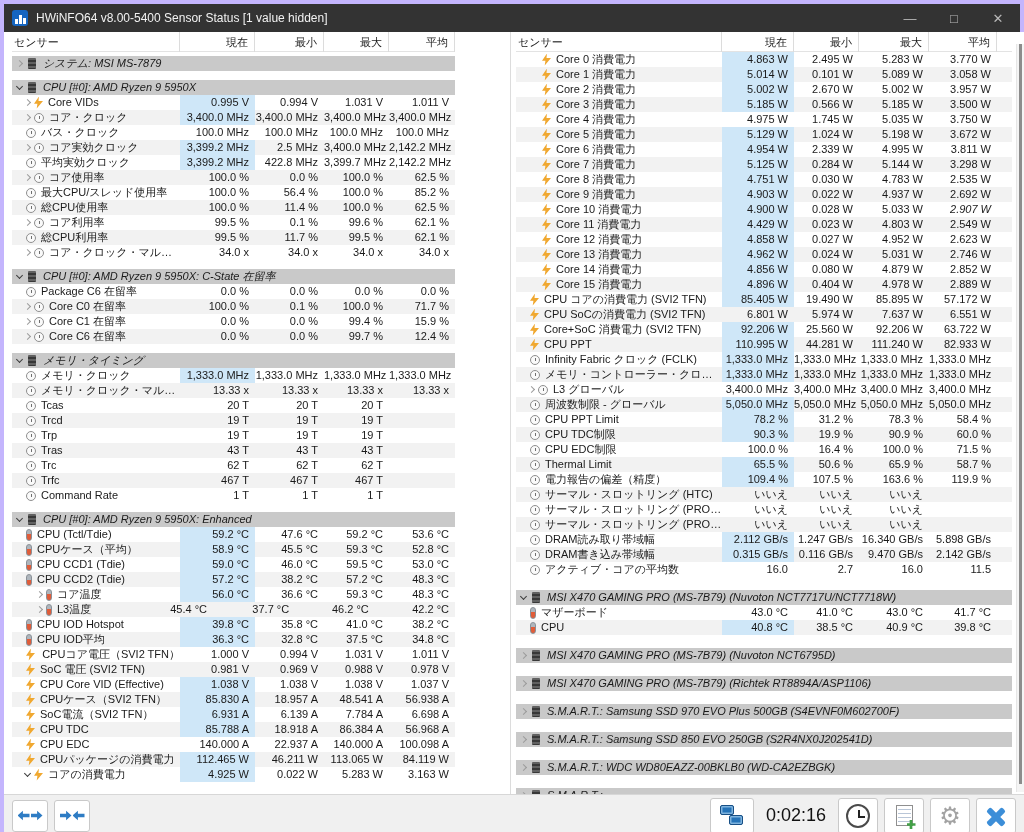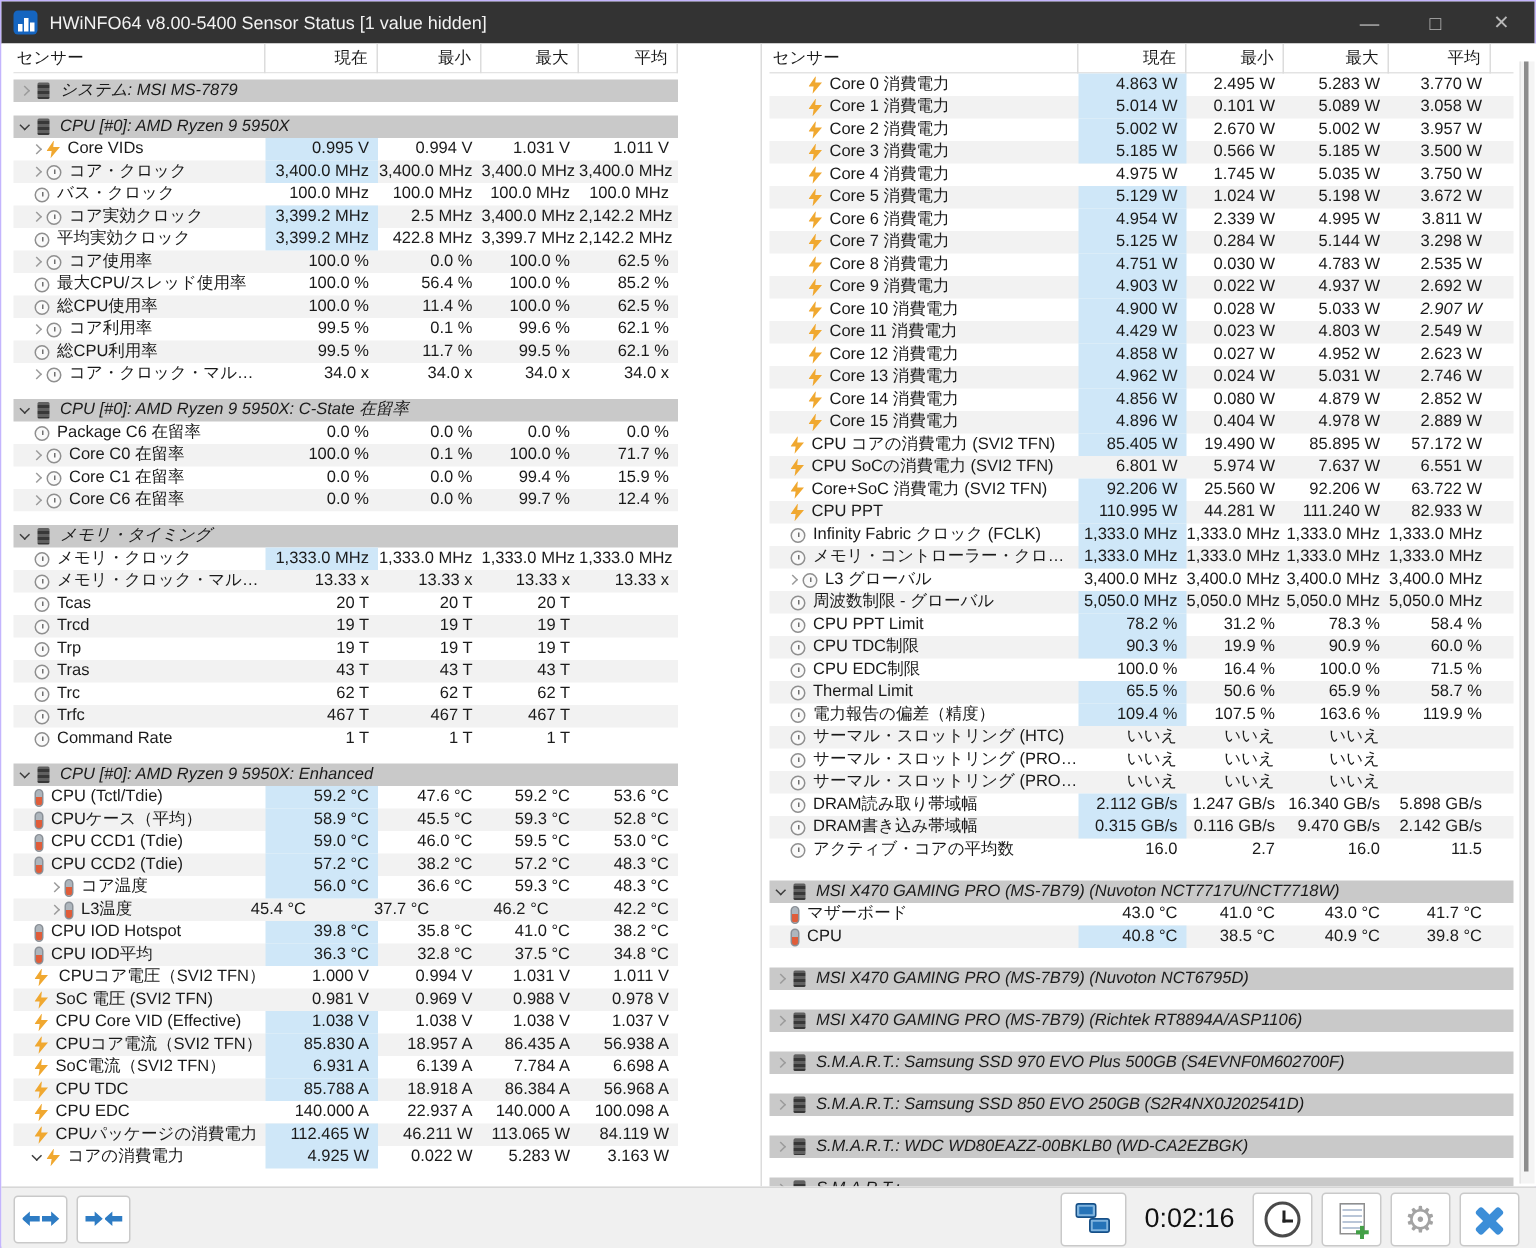--- a/index.html
+++ b/index.html
@@ -1,18 +1,18 @@
 <!DOCTYPE html>
 <html><head>
 <meta charset="utf-8">
 <style>
   * { margin:0; padding:0; box-sizing:border-box; }
   html,body { width:1024px; height:832px; overflow:hidden;
     font-family:"Liberation Sans","DejaVu Sans",sans-serif; font-size:11px; color:#1a1a1a; background:#fff; }
-  .win { position:relative; width:1024px; height:832px; border:1px solid #c4b5fd; }
+  .win { position:relative; width:1024px; height:832px; border:4px solid #c4b5fd; }
 
   
   .titlebar { position:absolute; left:0; top:0; width:100%; height:28px; background:#333333;
     display:flex; align-items:center; color:#f2f2f2; font-size:12px; }
   .appicon { width:16px; height:16px; margin:0 8px 0 8px; background:#1565c0; border-radius:3px;
     display:flex; align-items:flex-end; justify-content:center; gap:1px; padding:2px; }
   .appicon i { display:block; width:3px; background:#fff; }
   .appicon i:nth-child(1){height:5px} .appicon i:nth-child(2){height:9px} .appicon i:nth-child(3){height:6px}
   .wctrls { margin-left:auto; display:flex; height:100%; }
   .wbtn { width:44px; height:100%; display:flex; align-items:center; justify-content:center;
@@ -511,25 +511,25 @@
               <span class="lbl">CPU Core VID (Effective)</span>
             </span>
             <span class="val hl" style="width: 75px;">1.038 V</span>
             <span class="val" style="width: 69px;">1.038 V</span>
             <span class="val" style="width: 65px;">1.038 V</span>
             <span class="val" style="width: 66px;">1.037 V</span>
           </div>
           <div class="row alt" style="width: 443px;">
             <span class="lblcell" style="width: 168px; padding-left: 14px;">
               <span class="ic ic-bolt"></span>
-              <span class="lbl">CPUコア電流（SVI2 TFN）</span>
+              <span class="lbl">CPUケース（SVI2 TFN）</span>
             </span>
             <span class="val hl" style="width: 75px;">85.830 A</span>
             <span class="val" style="width: 69px;">18.957 A</span>
-            <span class="val" style="width: 65px;">86.435 A</span>
+            <span class="val" style="width: 65px;">48.541 A</span>
             <span class="val" style="width: 66px;">56.938 A</span>
           </div>
           <div class="row" style="width: 443px;">
             <span class="lblcell" style="width: 168px; padding-left: 14px;">
               <span class="ic ic-bolt"></span>
               <span class="lbl">SoC電流（SVI2 TFN）</span>
             </span>
             <span class="val hl" style="width: 75px;">6.931 A</span>
             <span class="val" style="width: 69px;">6.139 A</span>
             <span class="val" style="width: 65px;">7.784 A</span>

